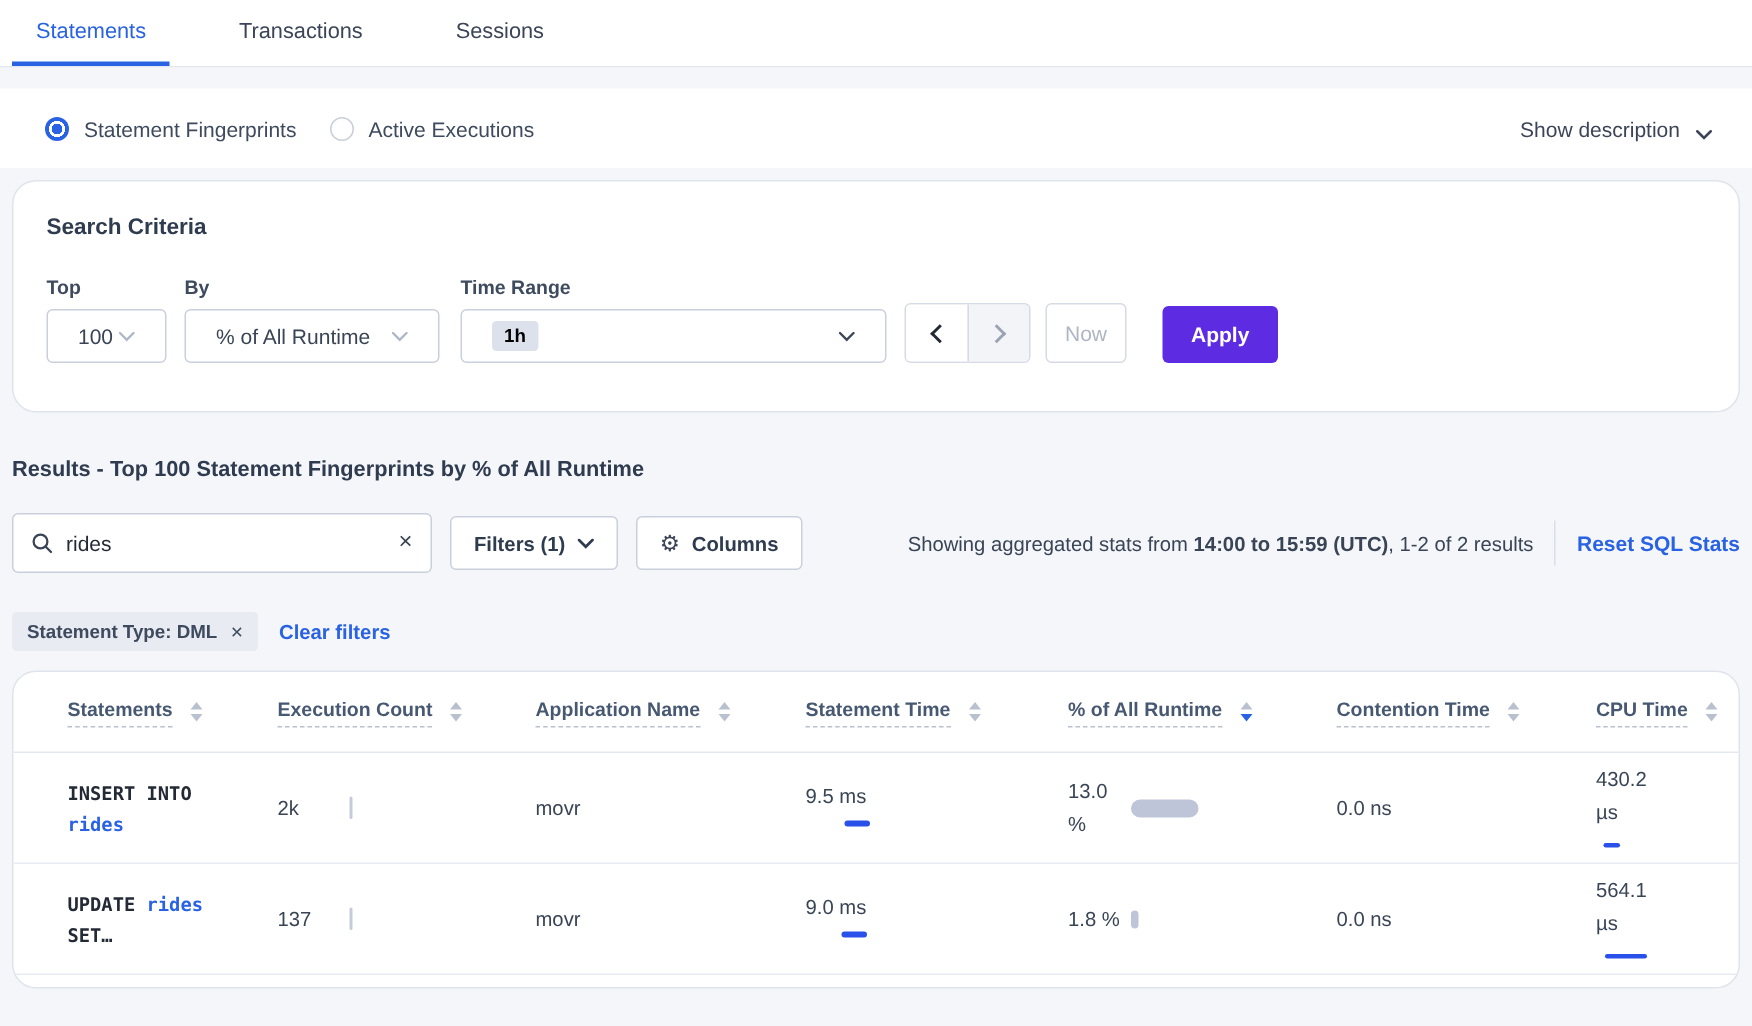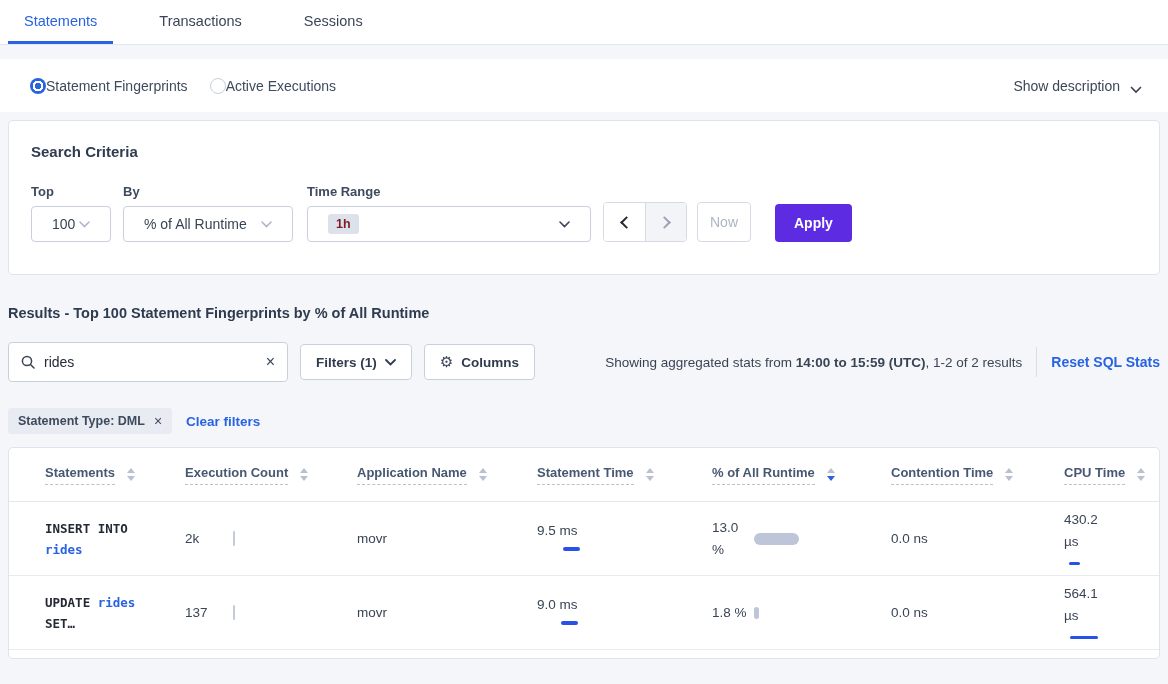--- a/index.html
+++ b/index.html
@@ -12,42 +12,42 @@
   }
   
   .tabbar { background:#fff; height:45px; display:flex; align-items:stretch; padding-left:8px;
             border-bottom:1px solid #E4E8EF; }
   .tab { padding:0 16px; margin-right:30px; display:flex; align-items:center;
          font-size:14.5px; color:#3C4558; border-bottom:3px solid transparent; cursor:pointer; }
   .tab.active { color:#2962E3; border-bottom-color:#2962E3; }
   
   .togglebar { background:#fff; margin-top:14px; height:53px; display:flex; align-items:center;
                padding:0 26px 0 30px; }
-  .radio-opt { display:flex; align-items:center; font-size:14px; color:#3E4A5E; cursor:pointer; }
+  .radio-opt { display:flex; align-items:center; gap:10px; font-size:14px; color:#3E4A5E; cursor:pointer; }
   .radio-opt + .radio-opt { margin-left:22px; }
   .radio { width:16px; height:16px; border-radius:50%; flex:0 0 auto; }
   .radio.on { background:radial-gradient(circle at center, #2962E3 0 3.5px, #ffffff 3.5px 5.3px, #2962E3 5.3px 8px); }
   .radio.off { border:1.5px solid #C9CFDA; background:#fff; }
   .show-desc { margin-left:auto; display:flex; align-items:flex-end; gap:10px; font-size:14px;
                color:#3C4558; cursor:pointer; }
   
-  .panel { background:#fff; border:1px solid #DFE4EC; border-radius:5px; margin:8px 8px 0; }
+  .panel { background:#fff; border:1px solid #DFE4EC; border-radius:16px; margin:8px 8px 0; }
   .criteria { padding:22px 22px 32px; }
   .criteria-title { font-size:15px; font-weight:700; color:#2F3B4E; margin-bottom:24px; }
   .form-row { display:flex; align-items:flex-end; }
   .field { display:flex; flex-direction:column; }
   .field-label { font-size:13px; font-weight:700; color:#3E4A5E; margin-bottom:7px; }
   .select { height:36px; border:1px solid #C9D0DC; border-radius:4px; background:#fff;
             display:flex; align-items:center; justify-content:space-between;
             padding:0 20px; font-size:14px; color:#394455; cursor:pointer; }
   .sel-top { width:80px; }
   .sel-by { width:170px; margin-left:12px; }
   .sel-time { width:284px; margin-left:14px; }
   .badge-1h { background:#DCE1EB; border-radius:3px; padding:3px 8px; font-size:12.5px;
-              font-weight:700; color:#7f1d1d; margin-right:12px; }
+              font-weight:700; color:#000000; margin-right:12px; }
   .sel-time .val { flex:1; text-align:left; }
   .btn-group { display:flex; height:40px; border:1px solid #D5DAE4; border-radius:4px;
                overflow:hidden; margin-left:12px; background:#fff; }
   .nav-btn { width:41px; display:flex; align-items:center; justify-content:center; background:#fff;
              border:none; cursor:pointer; }
   .nav-btn.next { background:#F2F4F8; border-left:1px solid #D5DAE4; cursor:default; }
   .chev { width:9px; height:9px; border-left:2.5px solid #242A35; border-bottom:2.5px solid #242A35; }
   .chev.left { transform:rotate(45deg); margin-left:3px; }
   .chev.right { border-color:#9AA3B5; transform:rotate(-135deg); margin-right:3px; }
   .now-btn { margin-left:10px; height:40px; width:54px; border:1px solid #D5DAE4; border-radius:4px;

